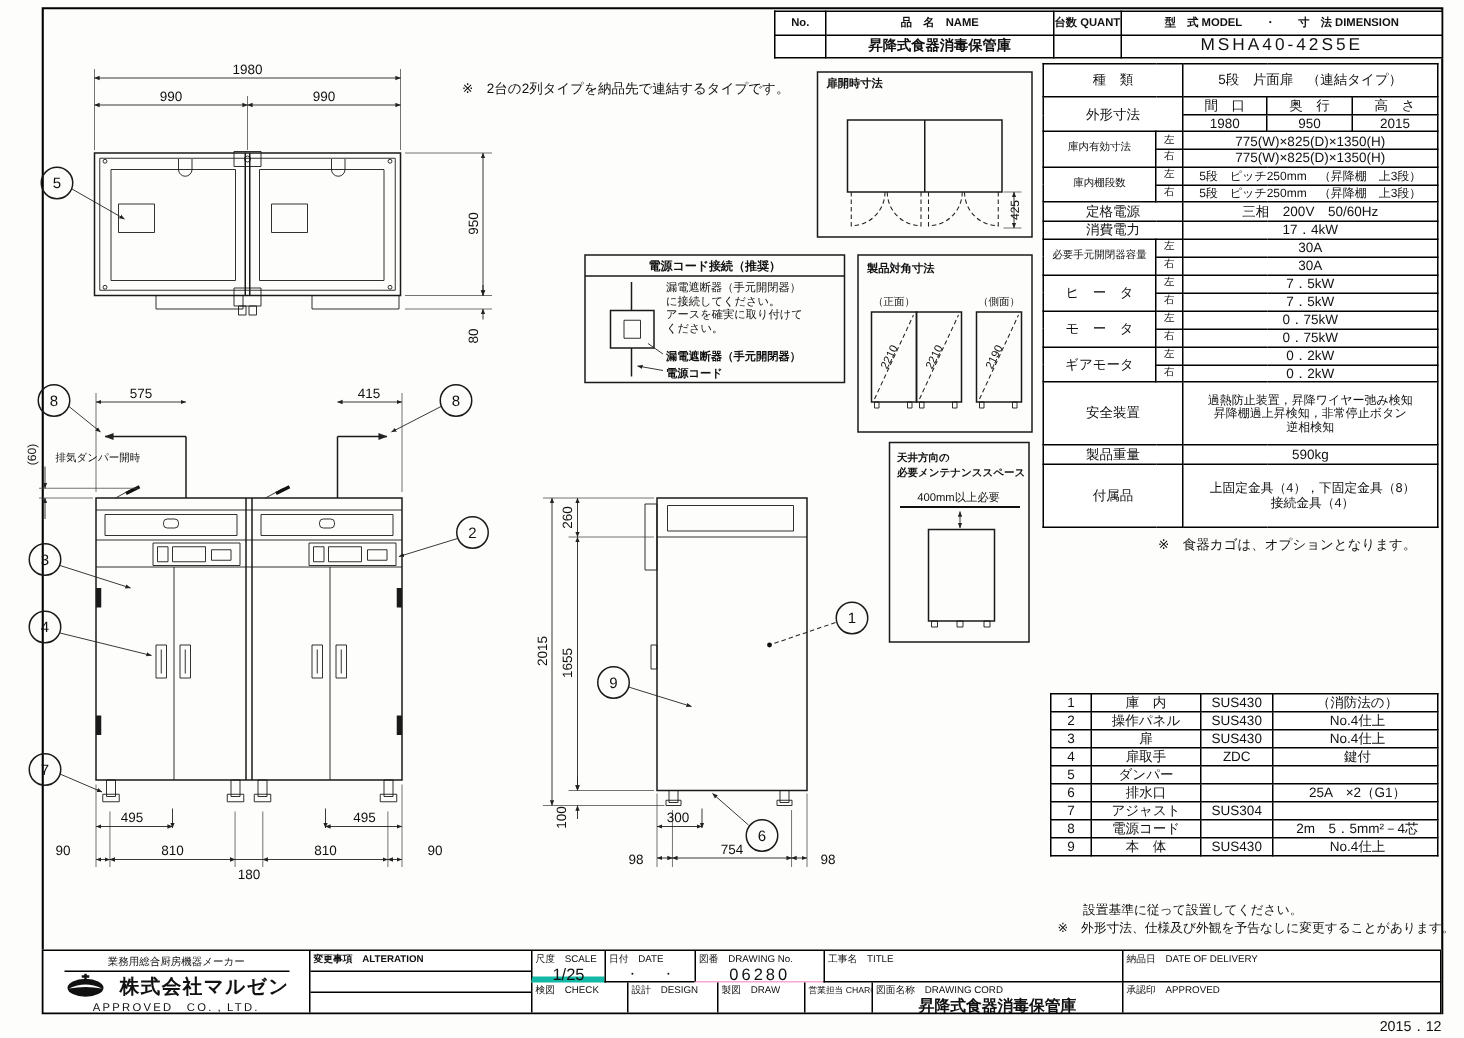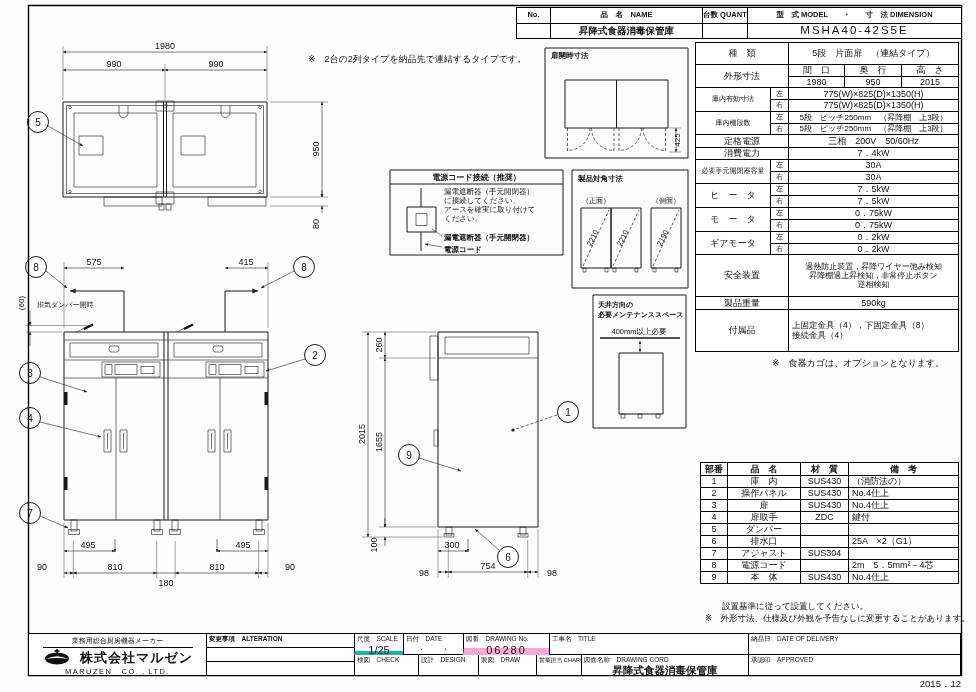--- a/index.html
+++ b/index.html
@@ -15,21 +15,21 @@
   .dsh{stroke:#222;stroke-width:.7;fill:none;stroke-dasharray:3 2;}
   .frame{stroke:#000;stroke-width:1.4;fill:none;}
   text{fill:#111;font-family:"Liberation Sans","DejaVu Sans",sans-serif;}
   .t7{font-size:7px;}.t75{font-size:7.5px;}.t8{font-size:8px;}
   .t9{font-size:9px;}.t10{font-size:10px;}.tb{font-weight:bold;}
   .mid{text-anchor:middle;}
   table{border-collapse:collapse;table-layout:fixed;background:#fff;padding-left:44px;}
   td{border:1px solid #000;padding:0;text-align:center;vertical-align:middle;
      white-space:nowrap;overflow:hidden;font-size:9px;line-height:1.15;}
   .sm{font-size:7px;}
-  .lft{text-align:left;padding-left:3px;}
+  .lft{text-align:center;padding-left:3px;}
   #topTitle td{font-size:7.5px;}
   #topTitle .v1{font-size:9.5px;font-weight:bold;}
   #topTitle .v2{font-size:11.5px;letter-spacing:2px;}
   #footer{position:absolute;left:28px;top:633px;width:933px;height:43px;border:1.2px solid #000;background:#fff;box-sizing:border-box;}
   .fcell{position:absolute;border-left:1px solid #000;box-sizing:border-box;}
   .fl{font-size:6.5px;text-align:left;padding:1px 0 0 2px;white-space:nowrap;overflow:hidden;}
   .fv{font-size:11px;text-align:center;}
   .tagline{font-size:7px;text-align:center;border-bottom:1px solid #000;width:150px;margin:2px auto 0 auto;padding-bottom:1px;white-space:nowrap;}
   .corow{display:flex;align-items:flex-start;justify-content:center;gap:8px;margin-top:1px;}
   .coname{font-size:13px;font-weight:bold;letter-spacing:1px;white-space:nowrap;}
@@ -433,21 +433,21 @@
   <tr style="height:11px">
     <td class="sm">右</td>
     <td colspan="3" style="font-size:8px">5段　ピッチ250mm　（昇降棚　上3段）</td>
   </tr>
   <tr style="height:13px">
     <td colspan="2">定格電源</td>
     <td colspan="3">三相　200V　50/60Hz</td>
   </tr>
   <tr style="height:12px">
     <td colspan="2">消費電力</td>
-    <td colspan="3">7．4kW</td>
+    <td colspan="3">17．4kW</td>
   </tr>
   <tr style="height:12px">
     <td rowspan="2" class="sm">必要手元開閉器容量</td>
     <td class="sm">左</td>
     <td colspan="3">30A</td>
   </tr>
   <tr style="height:12px">
     <td class="sm">右</td>
     <td colspan="3">30A</td>
   </tr>
@@ -503,26 +503,20 @@
 <div class="note" style="left:772px;top:357px;font-size:9px;">※　食器カゴは、オプションとなります。</div>
 
 <table class="abs" style="left:700px;top:462px;width:258px;">
   <colgroup>
         <col style="width:27px">
         <col style="width:73px">
         <col style="width:48px">
         <col style="width:110px">
       </colgroup>
   <tbody>
-        <tr style="height:13px">
-    <td class="tb">部番</td>
-    <td class="tb">品　名</td>
-    <td class="tb">材　質</td>
-    <td class="tb">備　考</td>
-  </tr>
   <tr style="height:12px">
     <td>1</td>
     <td>庫　内</td>
     <td>SUS430</td>
     <td class="lft">（消防法の）</td>
   </tr>
   <tr style="height:12px">
     <td>2</td>
     <td>操作パネル</td>
     <td>SUS430</td>
@@ -581,36 +575,36 @@
     <div class="tagline">業務用総合厨房機器メーカー</div>
     <div class="corow">
       <svg width="30" height="16" viewBox="0 0 30 16" style="position:static;">
         <line x1="15" y1="0" x2="15" y2="4" stroke="#111" stroke-width="1.6"></line>
         <line x1="12.5" y1="2" x2="17.5" y2="2" stroke="#111" stroke-width="1.6"></line>
         <ellipse cx="15" cy="9.5" rx="12" ry="6" fill="#111"></ellipse>
         <path d="M4 10 Q 15 4.5 26 10 Q 15 8 4 10 z" fill="#fdfdfc"></path>
       </svg>
       <span class="coname">株式会社マルゼン</span>
     </div>
-    <div class="coen">MARUZEN　CO.，LTD.</div>
+    <div class="coen">APPROVED　CO.，LTD.</div>
   </div>
   <div class="fcell" style="left:177px;top:0;width:148px;height:41px;">
     <div class="fl tb" style="height:12px;border-bottom:1px solid #000;">変更事項　ALTERATION</div>
     <div style="height:13px;border-bottom:1px solid #000;"></div>
     <div style="height:13px;"></div>
   </div>
   <div class="fcell" style="left:325px;top:0;width:49px;height:21px;border-bottom:4px solid #14b8a6;">
     <div class="fl">尺度　SCALE</div>
     <div class="fv">1/25</div>
   </div>
   <div class="fcell" style="left:374px;top:0;width:60px;height:21px;border-bottom:1px solid #000;">
     <div class="fl">日付　DATE</div>
     <div class="fv" style="font-size:8px;">・　　・</div>
   </div>
-  <div class="fcell" style="left:434px;top:0;width:86px;height:21px;border-bottom:7px solid #f9a8d4;">
+  <div class="fcell" style="left:434px;top:0;width:86px;height:21px;border-bottom:1px solid #f9a8d4;">
     <div class="fl">図番　DRAWING No.</div>
     <div class="fv" style="letter-spacing:2px;">06280</div>
   </div>
   <div class="fcell" style="left:520px;top:0;width:199px;height:21px;border-bottom:1px solid #000;">
     <div class="fl">工事名　TITLE</div>
   </div>
   <div class="fcell" style="left:719px;top:0;width:213px;height:21px;border-bottom:1px solid #000;">
     <div class="fl">納品日　DATE OF DELIVERY</div>
   </div>
   <div class="fcell" style="left:325px;top:21px;width:64px;height:20px;">

